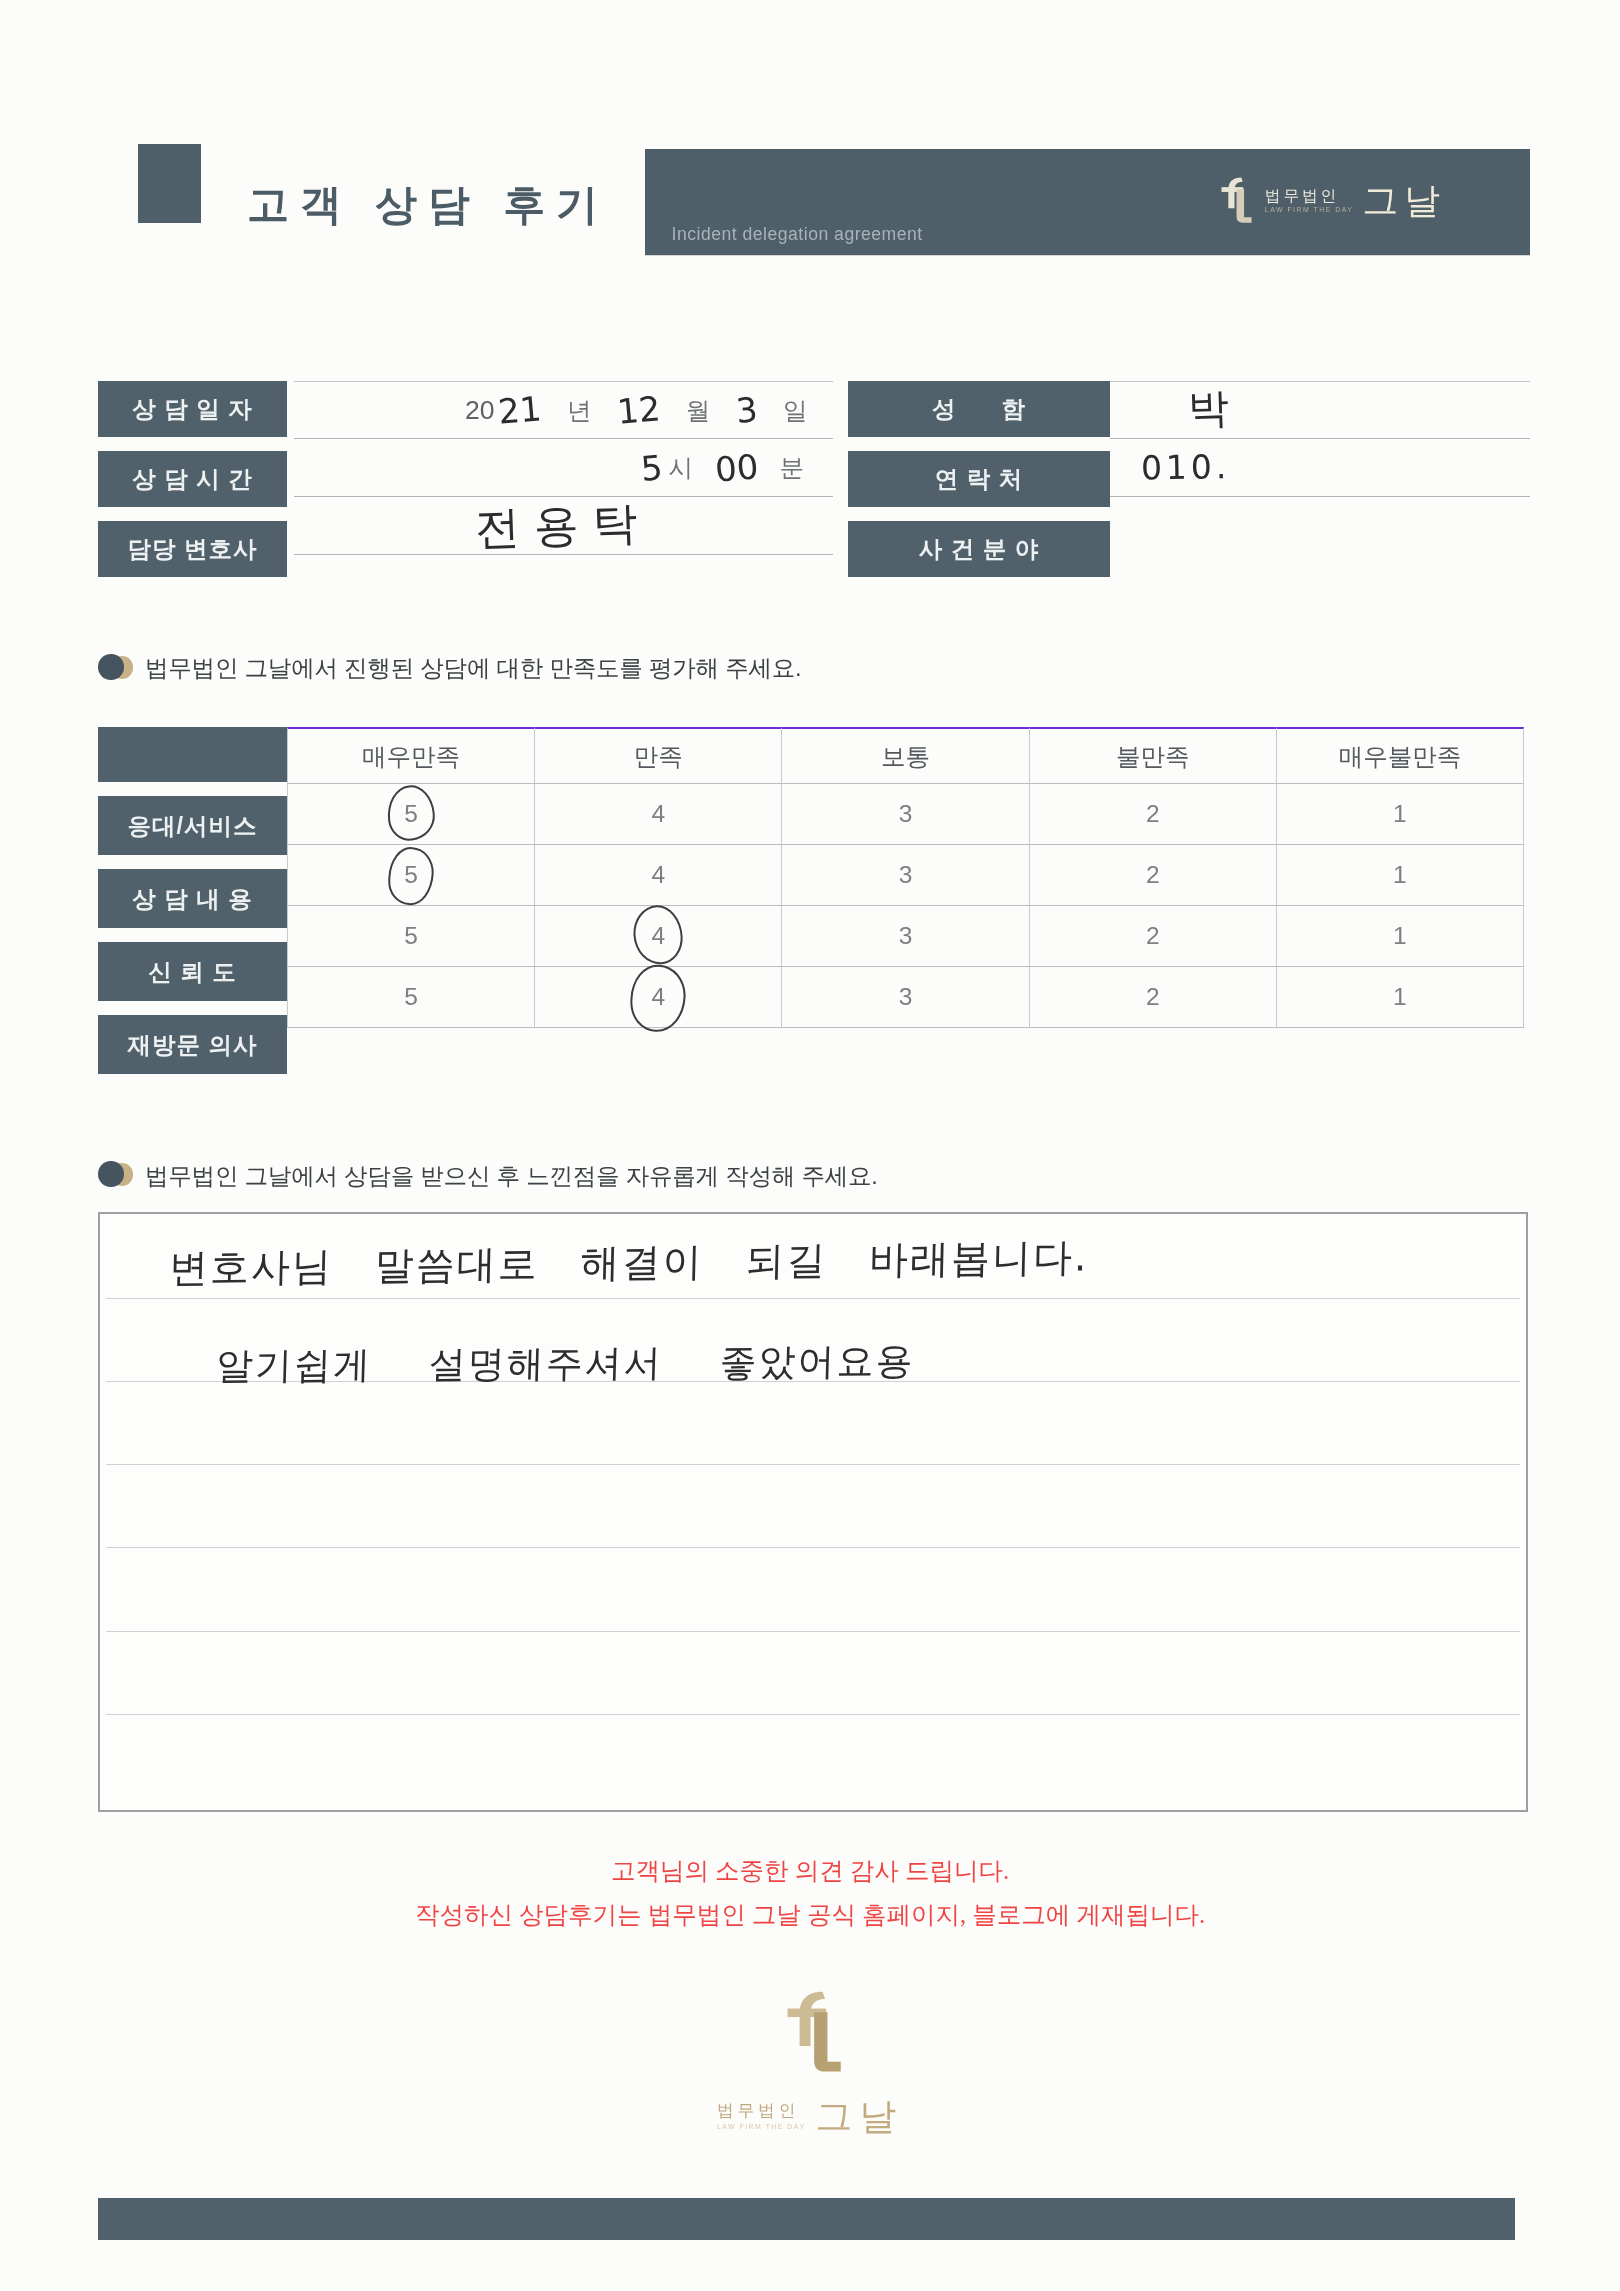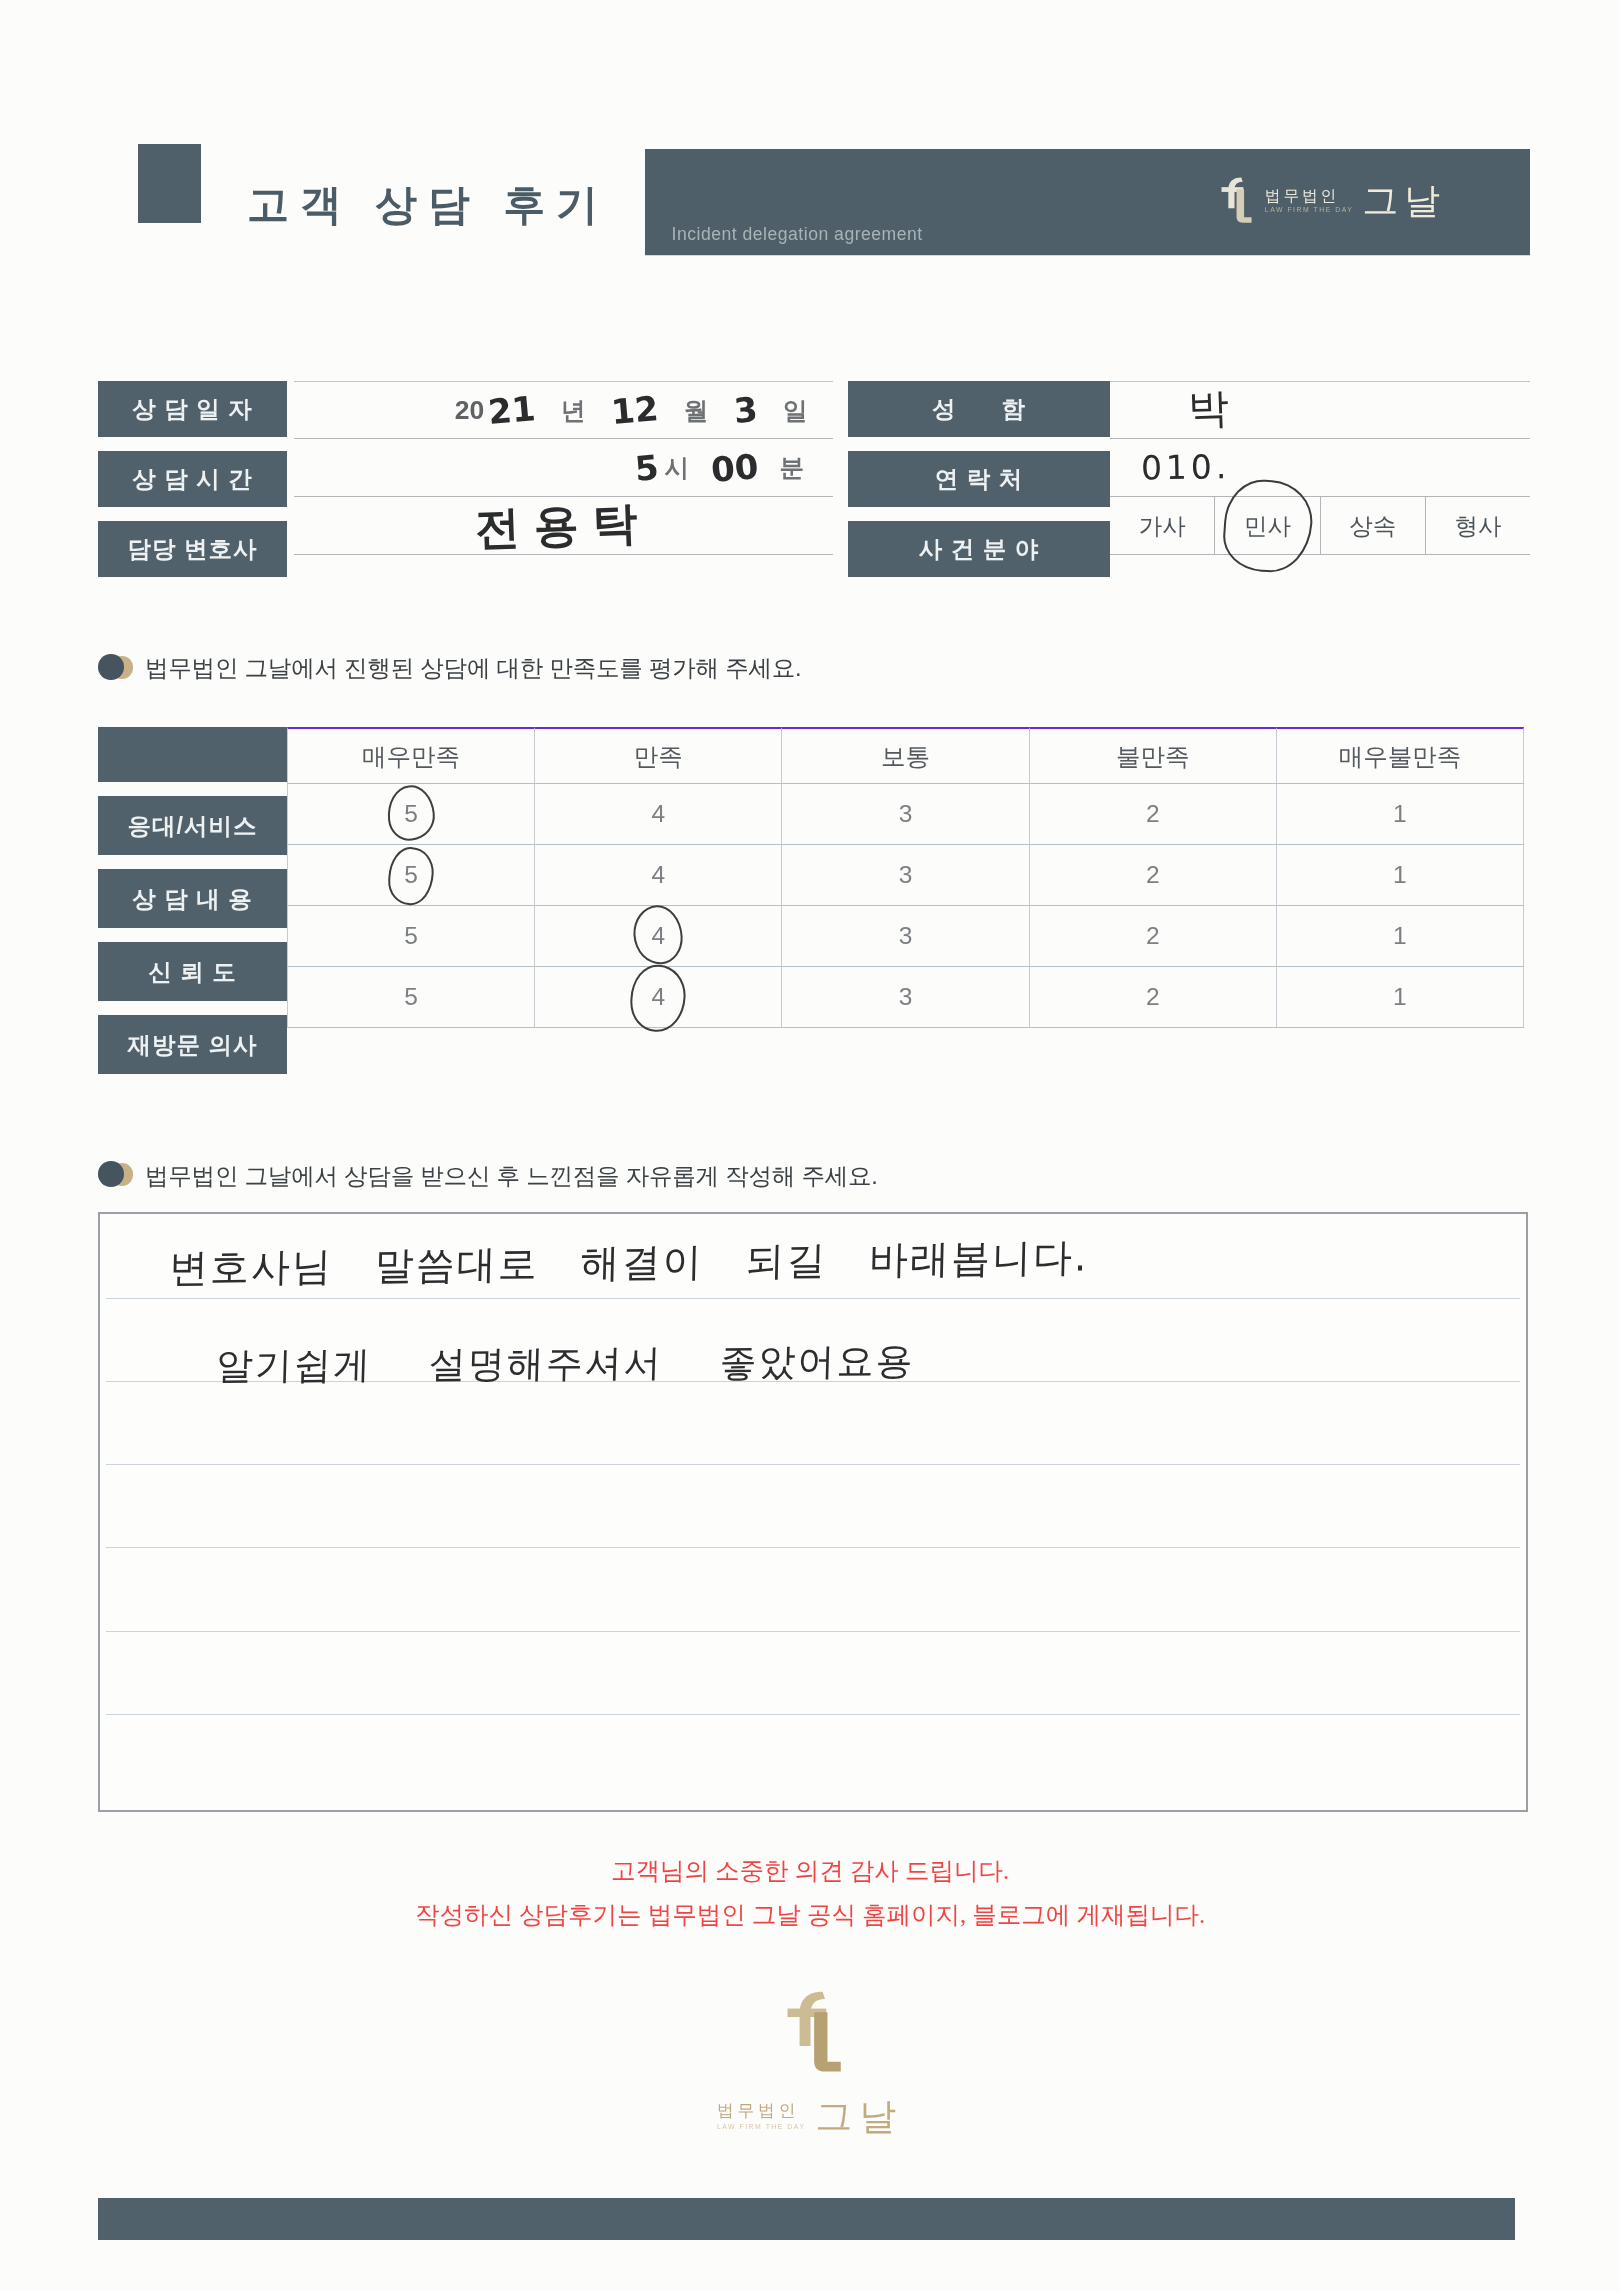--- a/index.html
+++ b/index.html
@@ -24,21 +24,21 @@
 
   
   .dcol{position:absolute;}
   .dcell{background:#51616b;color:#eef1f2;display:flex;align-items:center;justify-content:center;
          font-size:23.5px;font-weight:bold;letter-spacing:1px;margin-bottom:14px;white-space:pre;}
   .dcell:last-child{margin-bottom:0;}
   .info-dcell{height:56px;}
 
   
   .ltab-labels{left:98px;top:381px;width:189px;}
-  .ltab-values{position:absolute;left:294px;top:381px;width:539px;font-weight:bold;}
+  .ltab-values{position:absolute;left:294px;top:381px;width:539px;}
   .rtab-labels{left:848px;top:381px;width:262px;}
   .rtab-values{position:absolute;left:1110px;top:381px;width:420px;}
   .vrow{height:57px;border-bottom:1px solid #b3b6b8;display:flex;align-items:center;position:relative;}
   .ltab-values .vrow:first-child,.rtab-values .vrow:first-child{border-top:1px solid #c2c5c7;height:56px;}
   .print{color:#6e7274;font-size:24.5px;}
   .print-num{color:#5f6366;font-size:26.5px;}
   .hand{font-family:"DejaVu Sans",sans-serif;color:#2b2c2e;}
   .date-row{justify-content:flex-end;padding-right:25.5px;gap:25.5px;}
   .time-row{justify-content:flex-end;padding-right:29px;gap:21.6px;}
   .hand-num{font-size:34px;transform:rotate(-5deg);}
@@ -162,26 +162,20 @@
     <div class="dcell info-dcell">연 락 처</div>
     <div class="dcell info-dcell">사 건 분 야</div>
   </div>
   <div class="rtab-values">
     <div class="vrow">
       <span class="hand hand-name">박</span>
     </div>
     <div class="vrow">
       <span class="hand hand-contact">010.</span>
     </div>
-    <div class="vrow case-row">
-      <div class="case-opt">가사</div>
-      <div class="case-opt selected">민사</div>
-      <div class="case-opt">상속</div>
-      <div class="case-opt">형사</div>
-    </div>
   </div>
 
   <div class="bullet" style="left:98px;top:654px;">
     <span class="c2"></span>
     <span class="c1"></span>
   </div>
   <div class="prompt" style="left:145px;top:652px;">법무법인 그날에서 진행된 상담에 대한 만족도를 평가해 주세요.</div>
 
   <div class="dcol sat-labels">
     <div class="dcell sat-hcell"></div>

